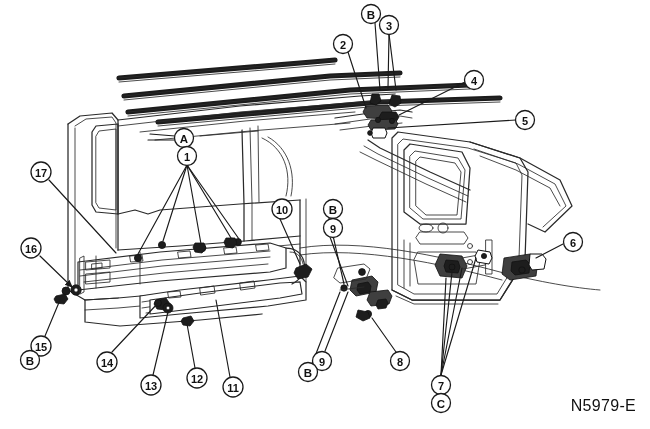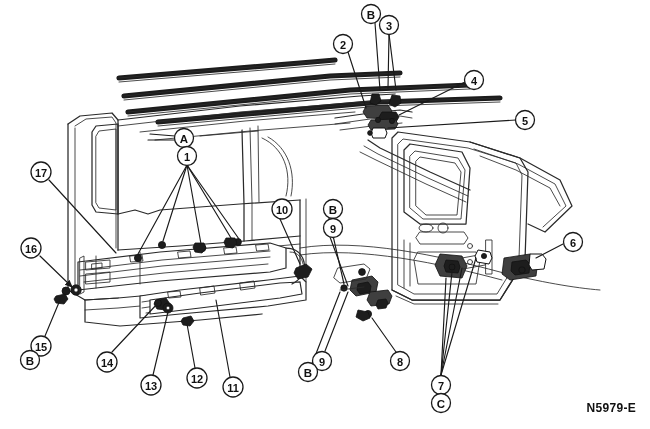--- a/index.html
+++ b/index.html
@@ -85,22 +85,22 @@
     stroke: #1c1c1c;
     stroke-width: 5.2;
     fill: none;
     stroke-linecap: round;
   }
   #figure-code {
     position: absolute;
     right: 14px;
     bottom: 14px;
     font-family: "Liberation Sans", sans-serif;
-    font-size: 12px;
-    font-weight: 700;
+    font-size: 16px;
+    font-weight: 400;
     color: #111111;
     letter-spacing: 0.3px;
     margin-top: 23px;
   }
 </style>
 </head>
 <body>
 
 <div id="diagram-root">
 

